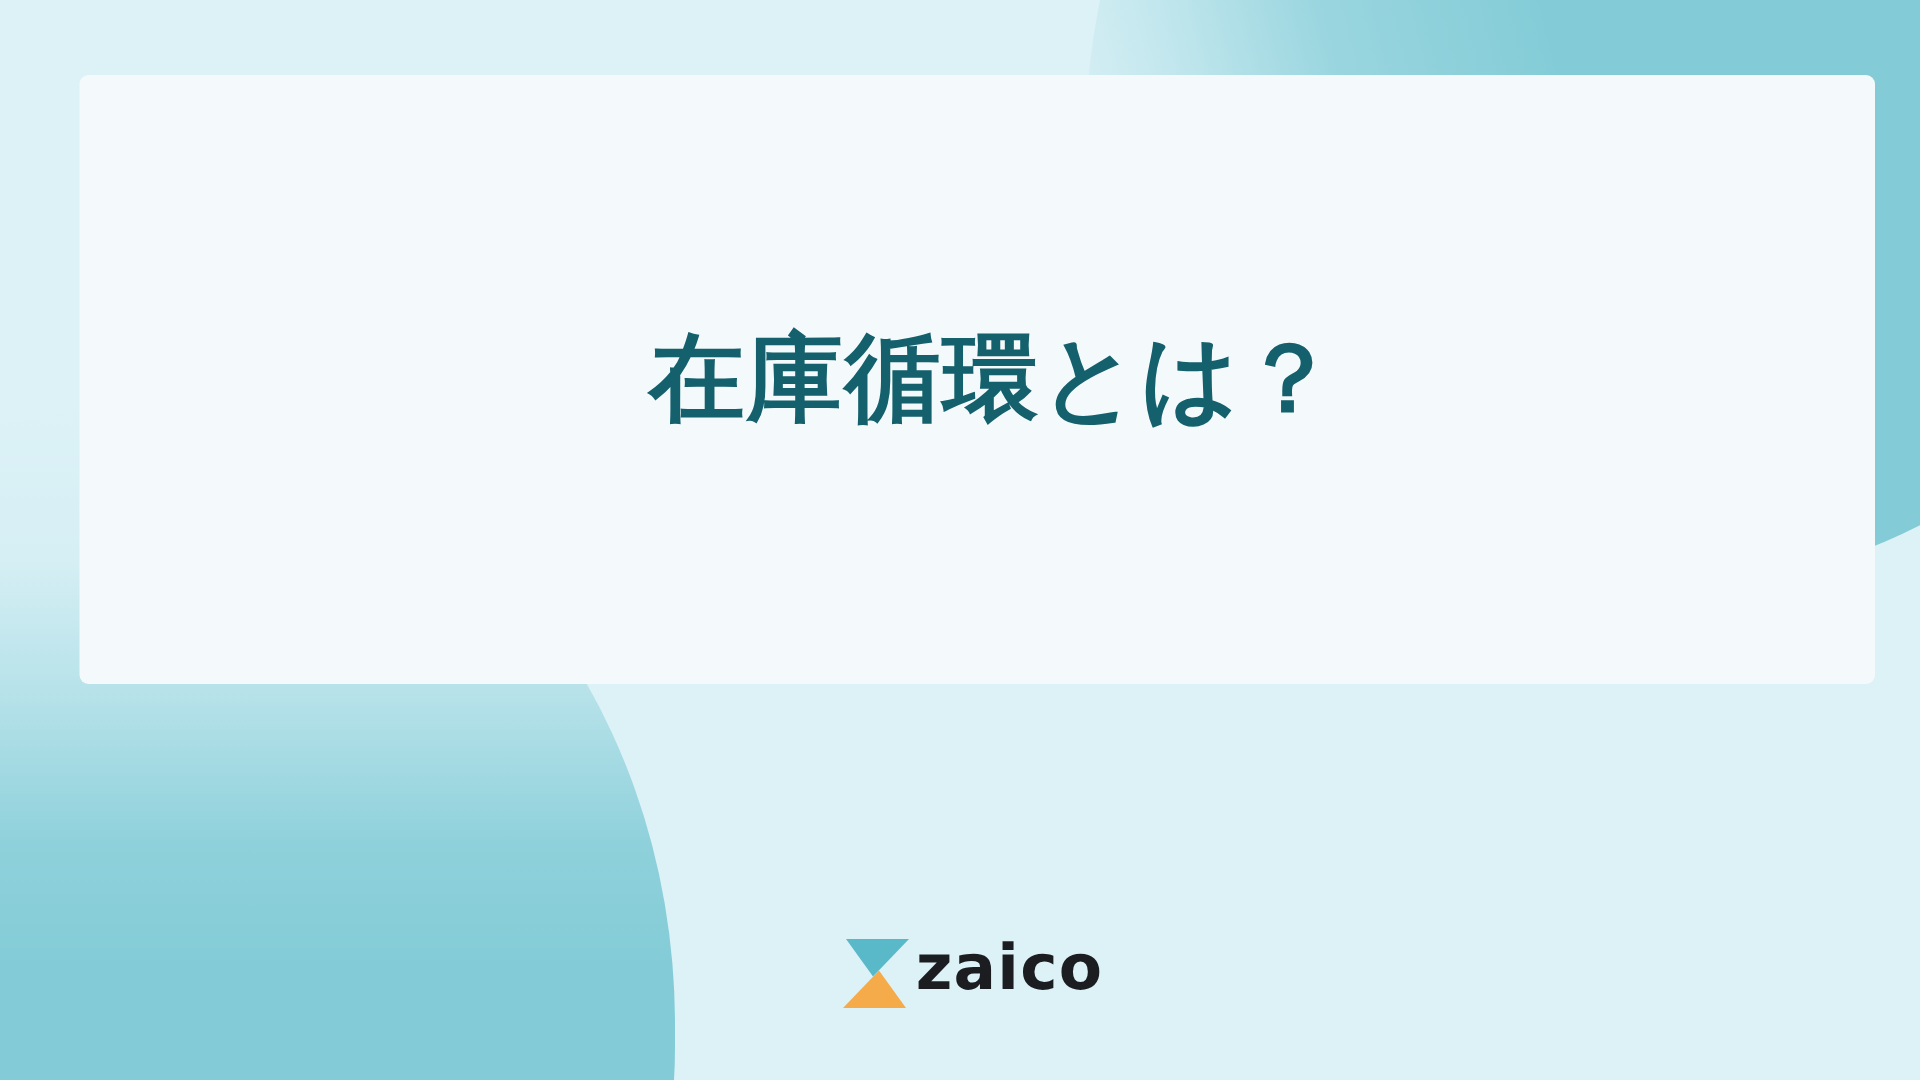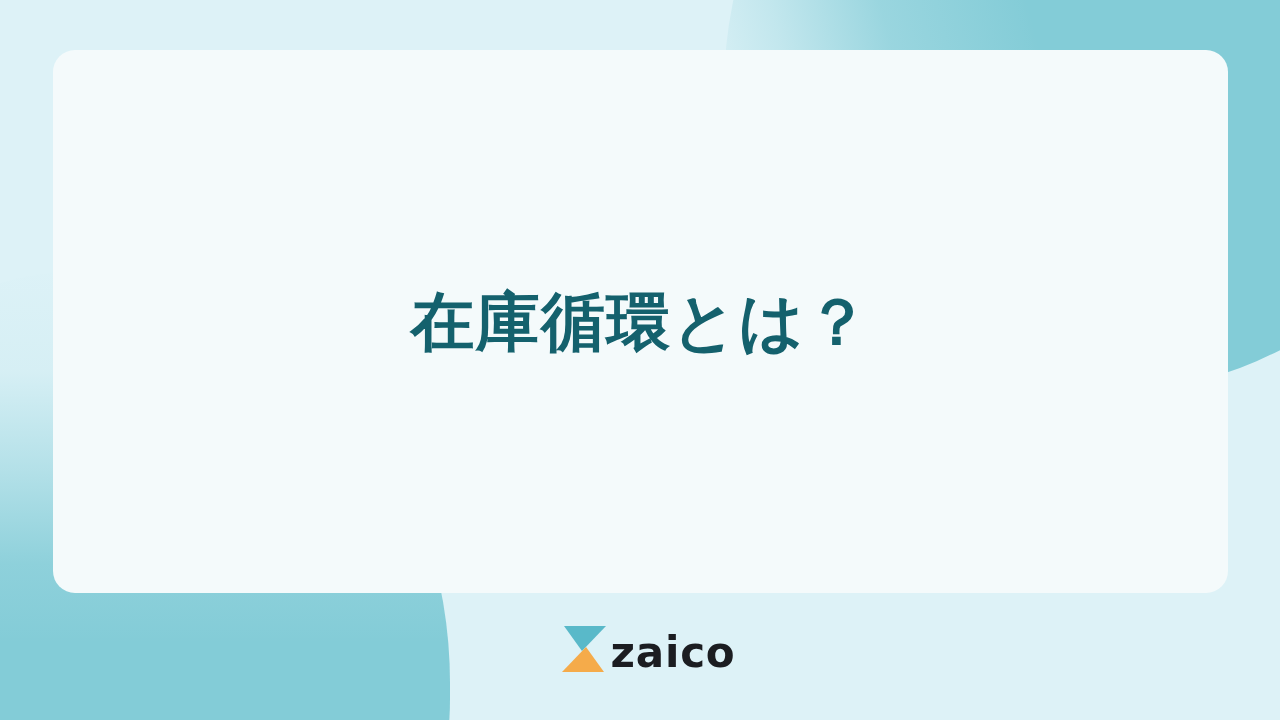--- a/index.html
+++ b/index.html
@@ -65,26 +65,27 @@
     border-radius: 50% 50% 46% 54% / 60% 60% 40% 40%;
     transform: rotate(-14deg);
   }
 
   
   .card {
     position: absolute;
     left: 53px;
     top: 50px;
     width: 1175px;
-    height: 543px;
+    height: 406px;
     background: #f4fafb;
-    border-radius: 22px;
+    border-radius: 6px;
     display: flex;
     align-items: center;
     justify-content: center;
+    padding-left: 22px;
   }
 
   .card-title {
     margin: 0;
     font-family: "DejaVu Sans", "Liberation Sans", sans-serif;
     font-size: 64px;
     font-weight: 700;
     color: #14616d;
     letter-spacing: 0.02em;
     line-height: 1.25;
@@ -92,21 +93,21 @@
     white-space: nowrap;
   }
 
   
   .logo {
     position: absolute;
     left: 16px;
     right: 0;
     top: 624px;
     display: flex;
-    align-items: flex-end;
+    align-items: flex-start;
     justify-content: center;
     gap: 2px;
   }
 
   .logo-mark {
     display: block;
     width: 48px;
     height: 50px;
   }
 

